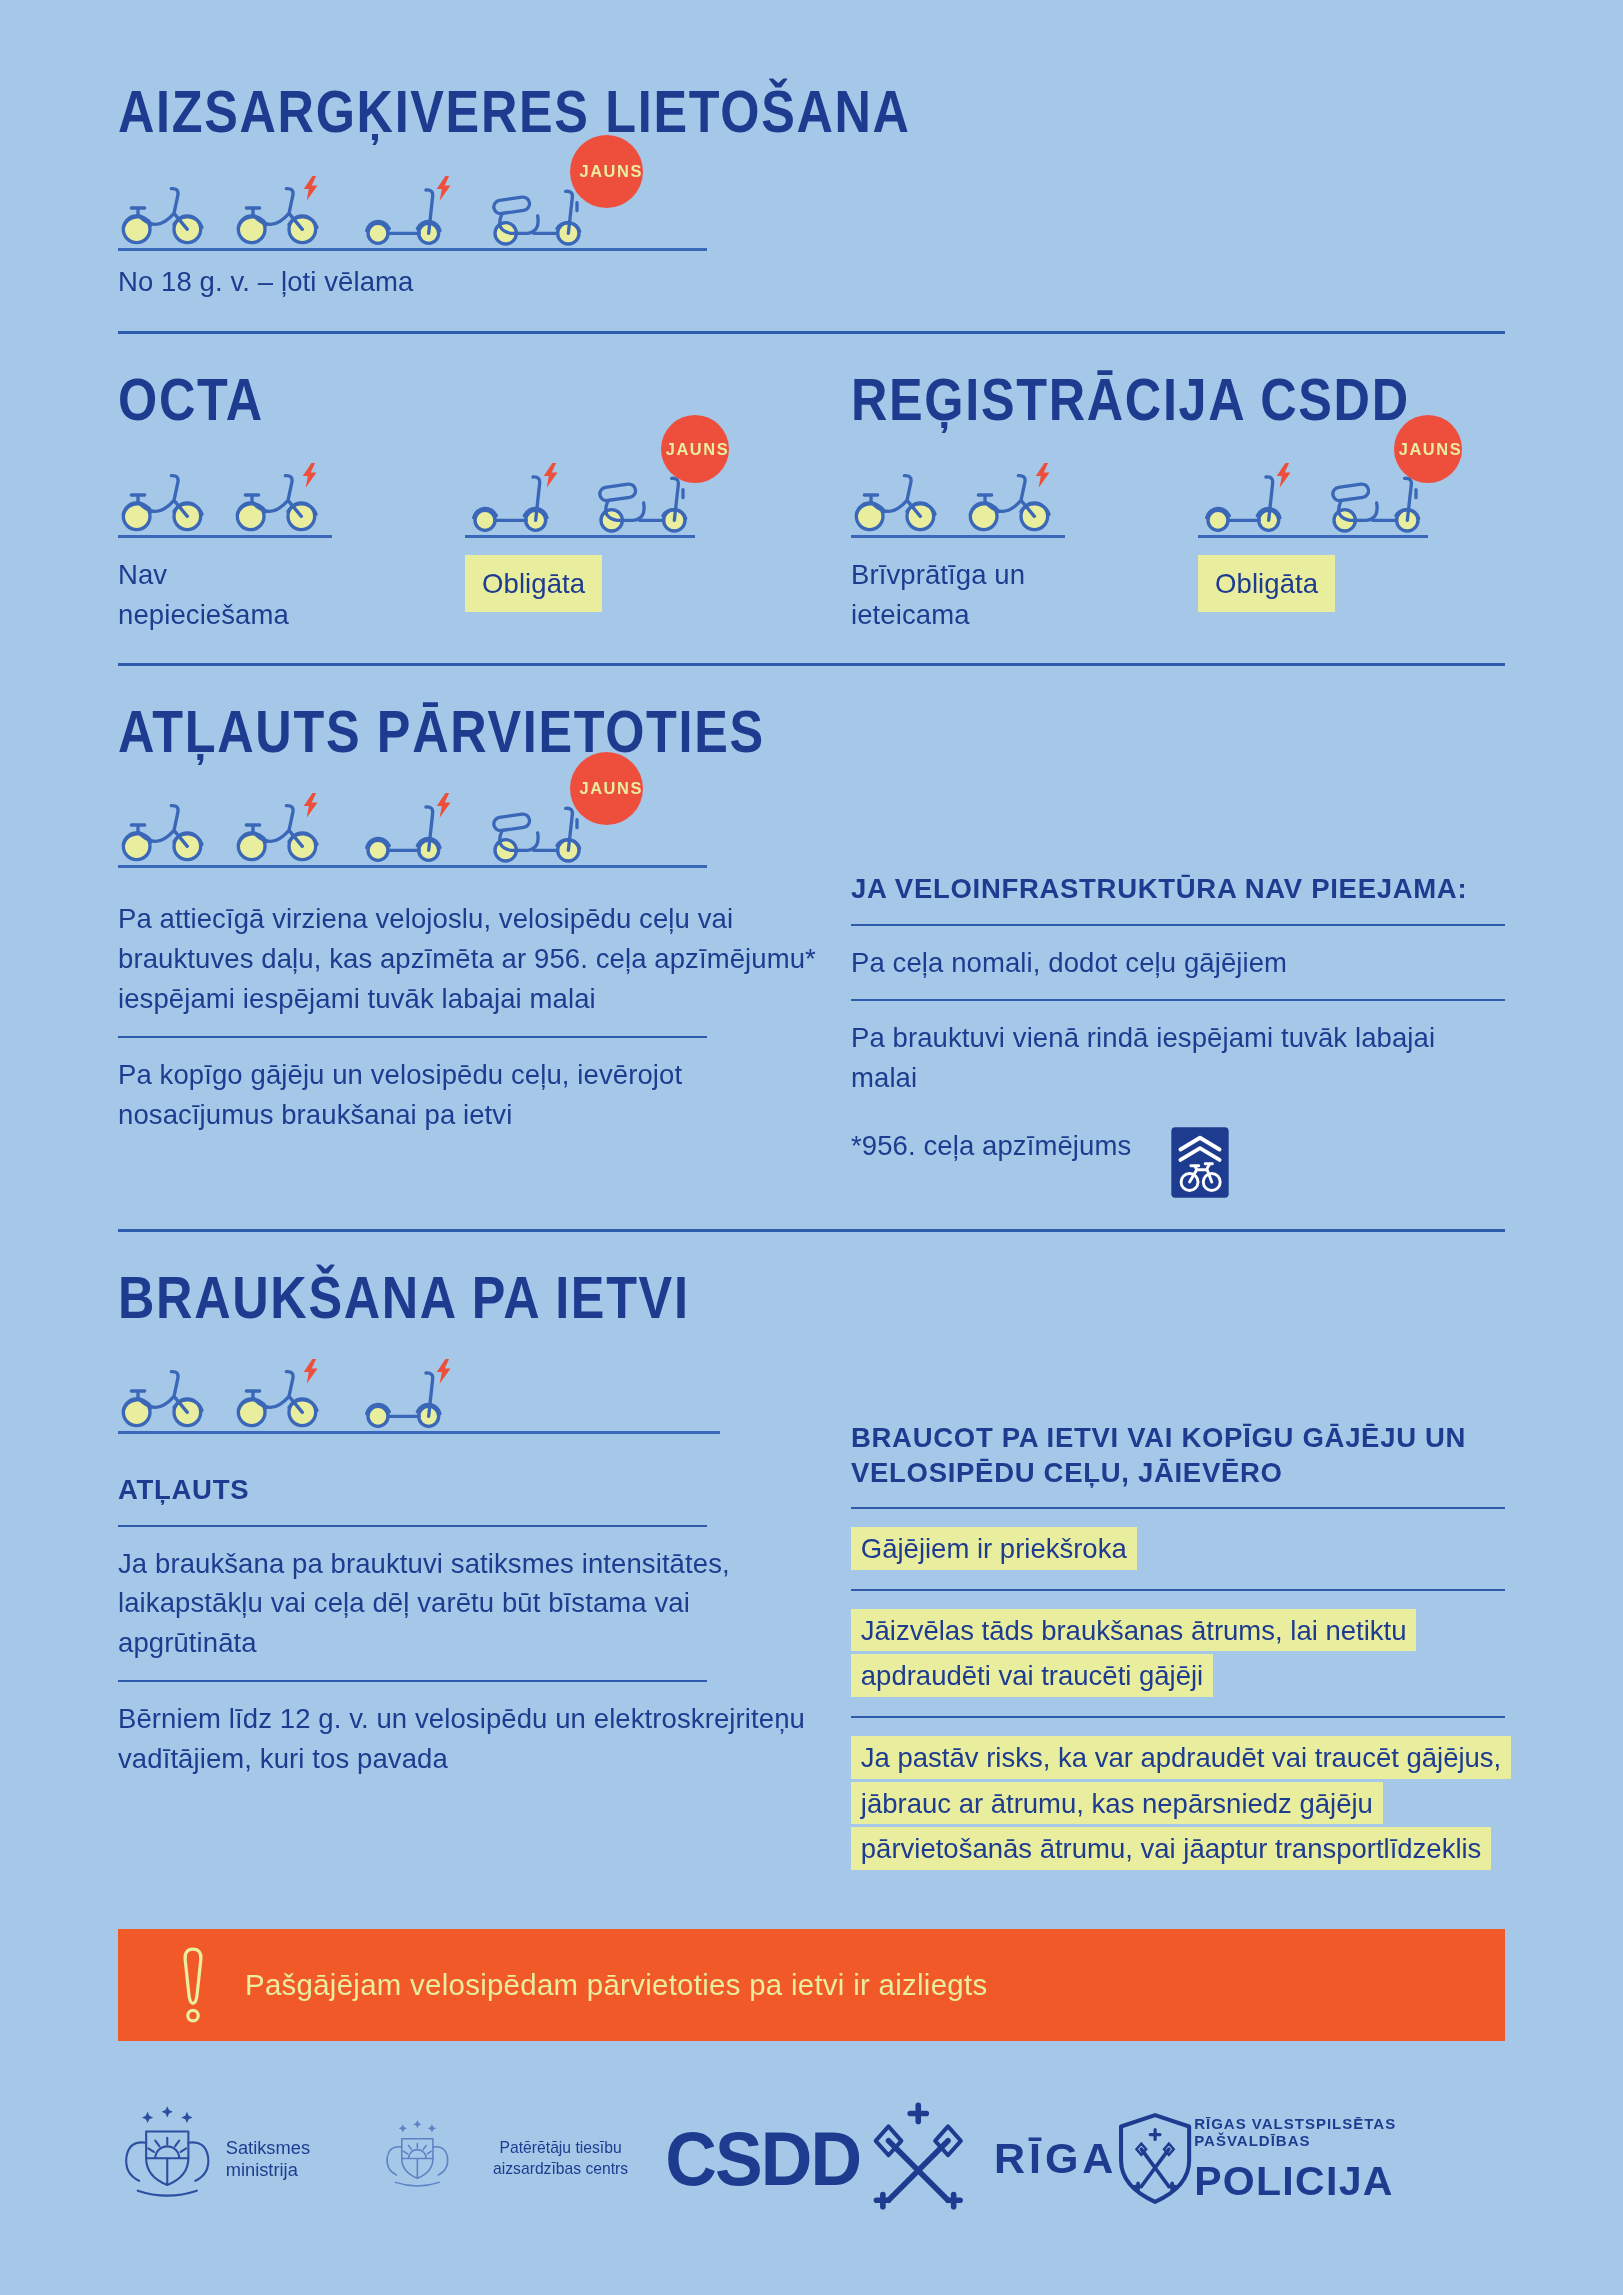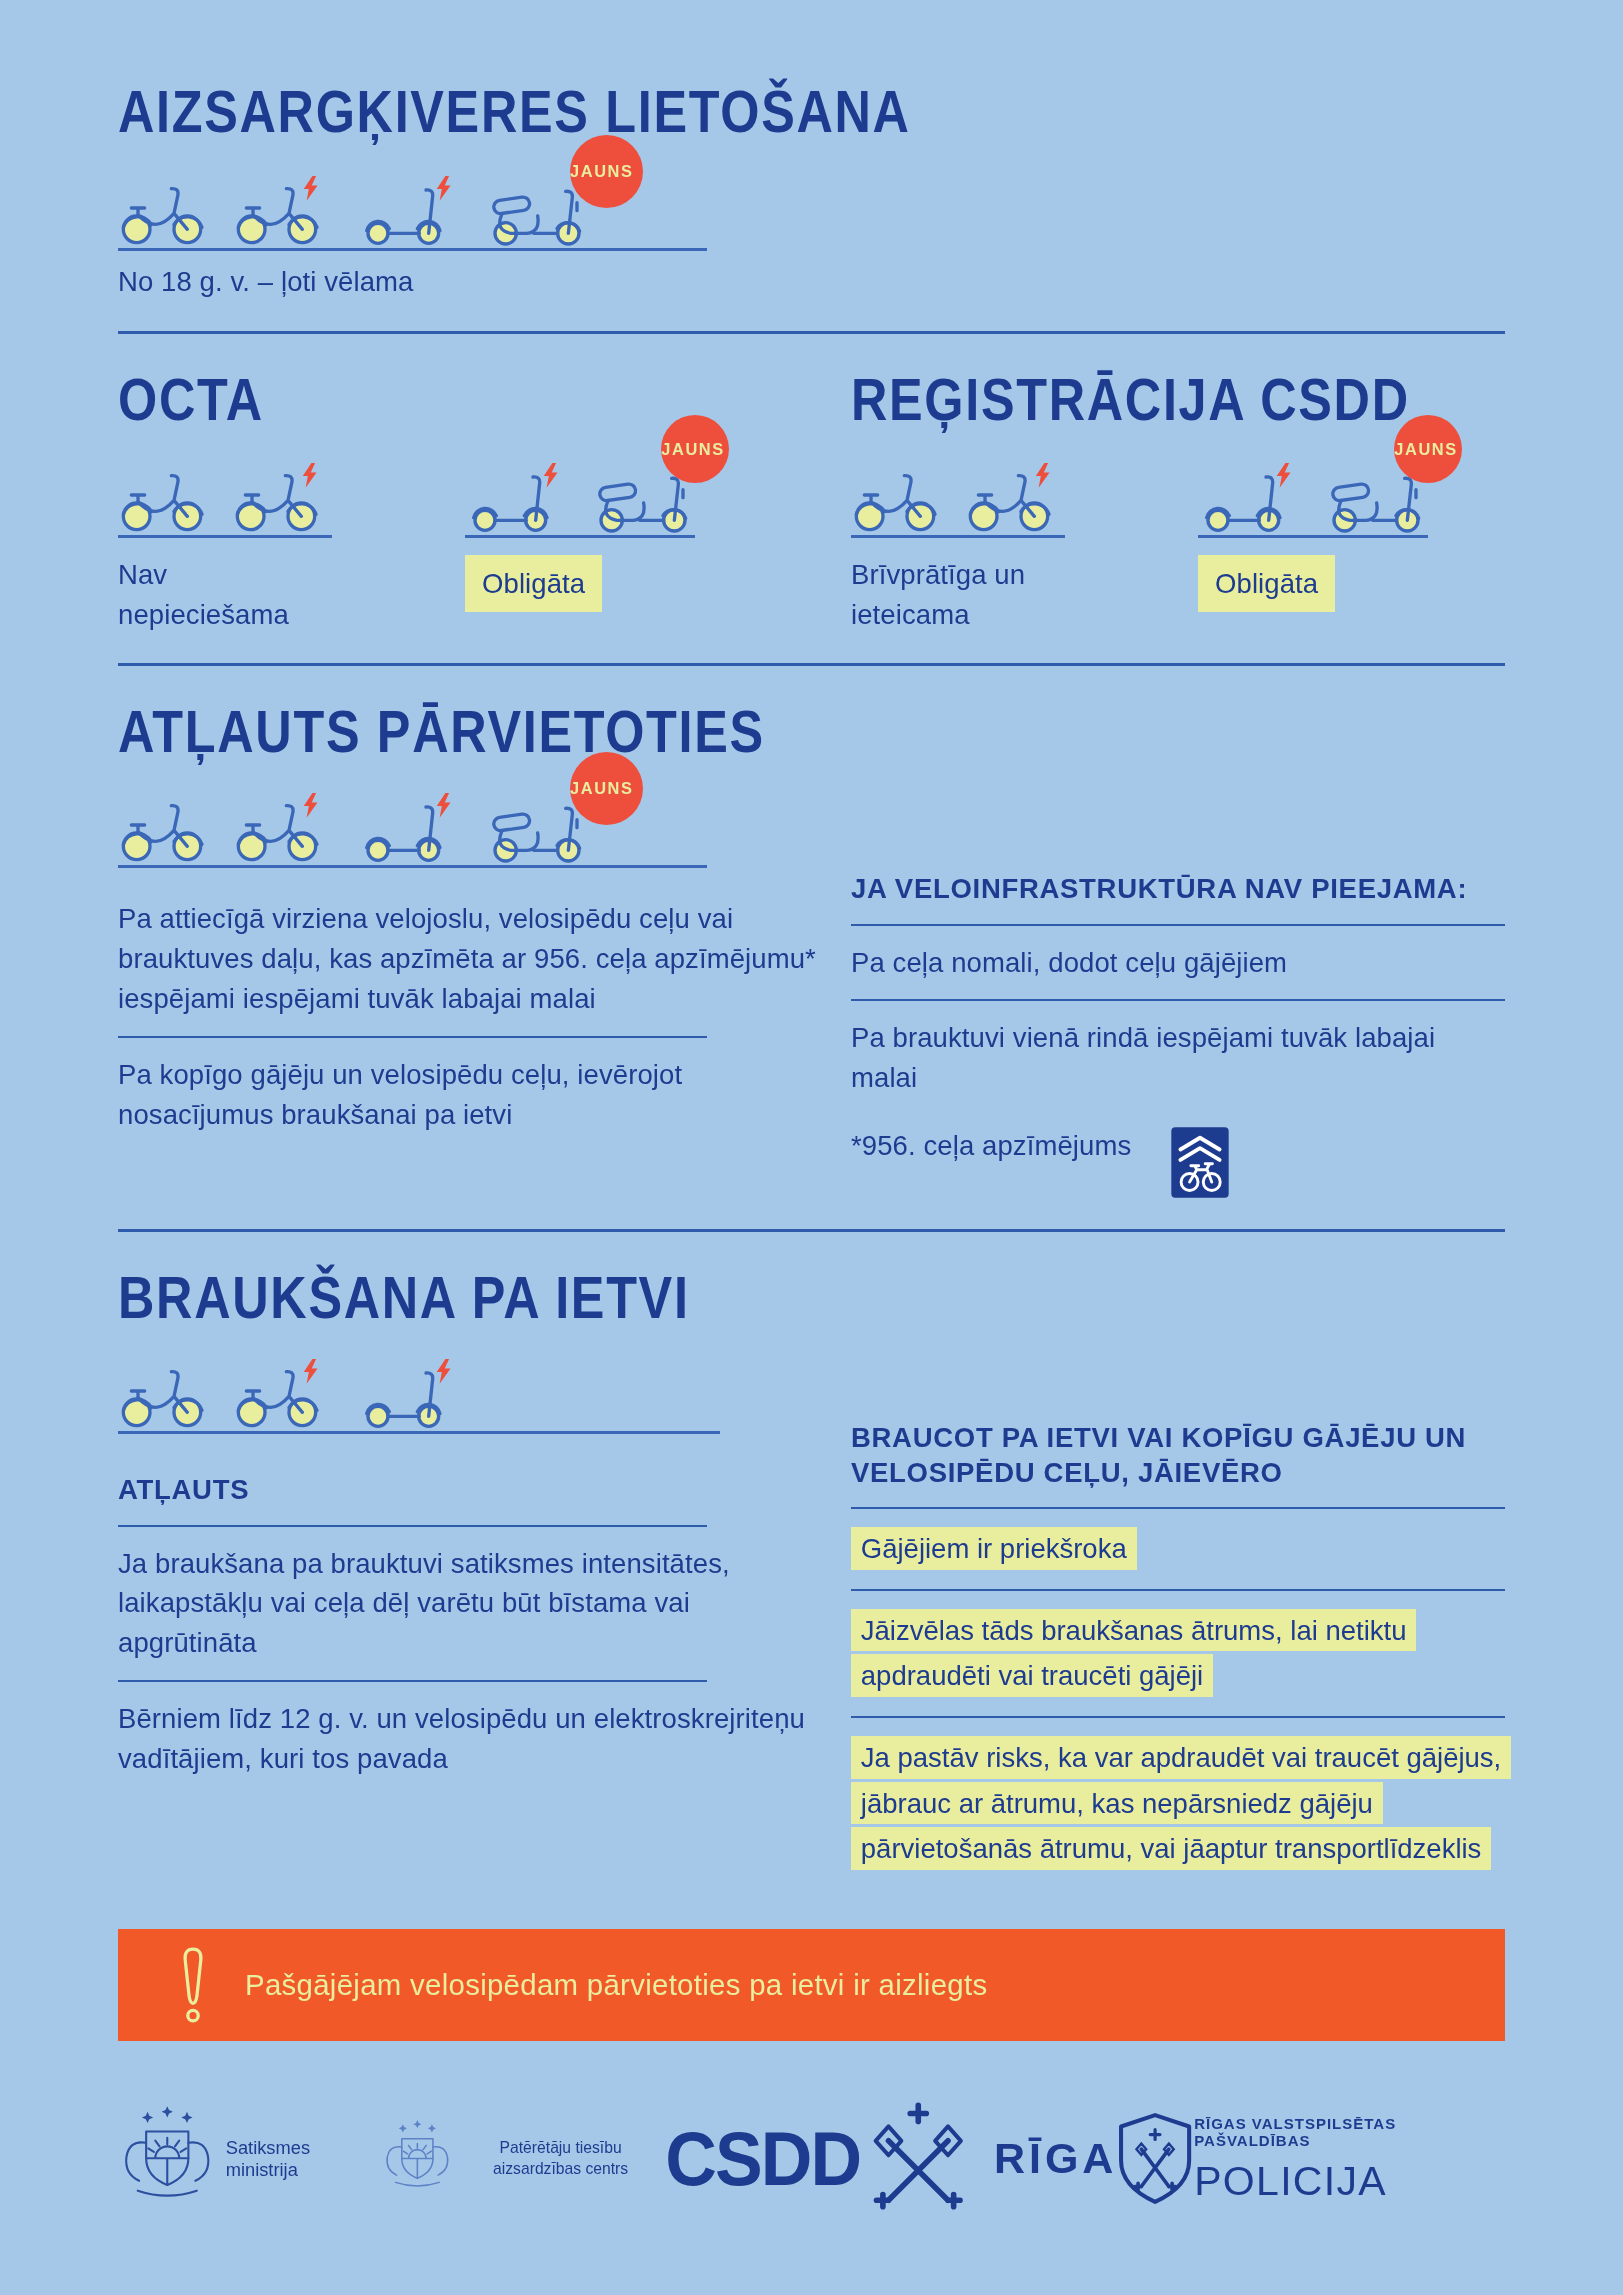--- a/index.html
+++ b/index.html
@@ -22,21 +22,21 @@
   .sec1 .title{margin-bottom:30px}
   .icon-row{
     display:flex;align-items:flex-end;gap:25px;position:relative;
     border-bottom:3.9px solid var(--iconblue);
   }
   .w900{width:589px}.w920{width:602px}
   .icon-row svg,.group svg{display:block}
   .vh{height:72px;width:auto}
   .badge{
     position:absolute;width:73px;height:73px;border-radius:50%;
-    background:var(--red);color:var(--lime);display:flex;align-items:center;justify-content:flex-start;
+    background:var(--red);color:var(--lime);display:flex;align-items:center;justify-content:flex-end;
     font-size:16.4px;font-weight:700;letter-spacing:1.6px;z-index:2;
   }
   .badge-row{left:452px;top:-41px}
   .badge-grp{right:-34px;top:-48px;width:68px;height:68px}
   .body-text{font-size:27.5px;line-height:1.45;font-weight:400;letter-spacing:0.1px}
   .mt44{margin-top:29px}.mt14{margin-top:10.5px}.mt48{margin-top:31px}.mt60{margin-top:39px}
   .hl{background:var(--lime);padding:4.6px 10.5px;-webkit-box-decoration-break:clone;box-decoration-break:clone}
   .chip{display:inline-block;background:var(--lime);padding:8.5px 17px}
   .rule{border:none;border-top:3.9px solid var(--rule)}
   .subrule{border:none;border-top:2.6px solid var(--rule);margin:17px 0;width:100%}
@@ -71,21 +71,21 @@
   .logo-cap2{font-size:15.7px;text-align:center;line-height:1.3;max-width:196px}
   .arms-big{height:110px;color:#2c4f9f}
   .arms-small{height:90px;color:#5e82c6}
   .csdd-word{font-size:76px;font-weight:900;letter-spacing:-2px;transform:scaleX(.94)}
   .riga{display:flex;align-items:center;gap:23.6px}
   .riga-word{font-size:43px;font-weight:700;letter-spacing:3.9px}
   .keys-ic{height:119px;color:var(--navy)}
   .pol{display:flex;align-items:center;}
   .shield-ic{height:97px;color:var(--navy)}
   .pol-top{font-size:15px;font-weight:700;letter-spacing:1px}
-  .pol-word{font-size:41px;font-weight:400;letter-spacing:1.3px;line-height:1.08;margin-top:10px}
+  .pol-word{font-size:41px;font-weight:700;letter-spacing:1.3px;line-height:1.08;margin-top:10px}
   .wheel{fill:var(--lime);stroke:var(--iconblue);stroke-width:5}
   .ln{fill:none;stroke:var(--iconblue);stroke-width:5;stroke-linecap:round;stroke-linejoin:round}
   .emb{fill:none;stroke:currentColor;stroke-width:3;stroke-linecap:round;stroke-linejoin:round}
   .embf{fill:currentColor;stroke:none}
 </style>
 </head>
 <body>
 
 <div class="page">
 

